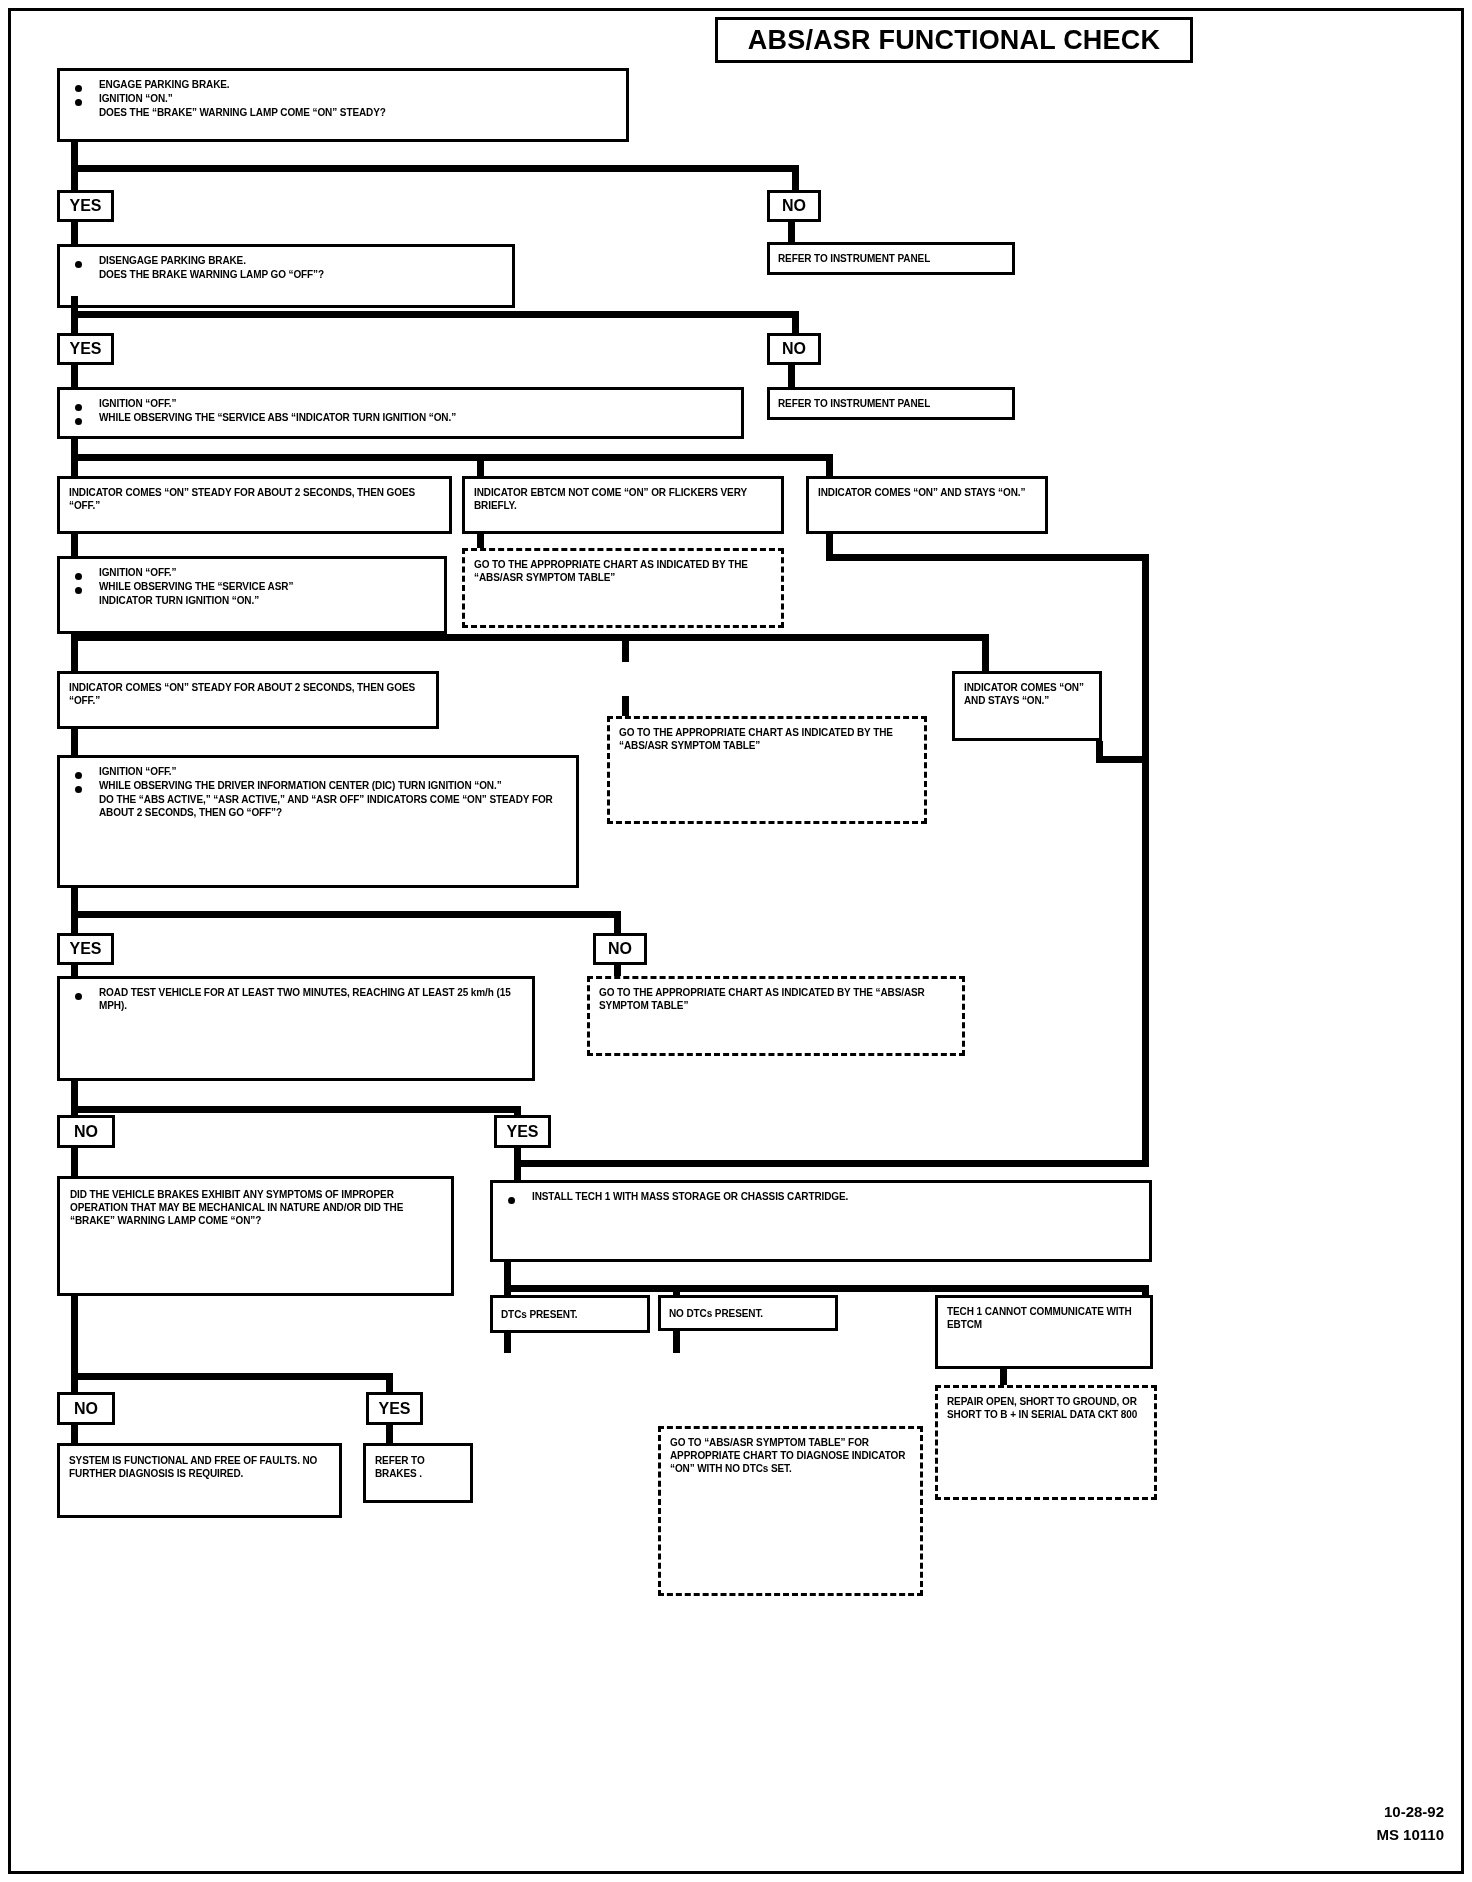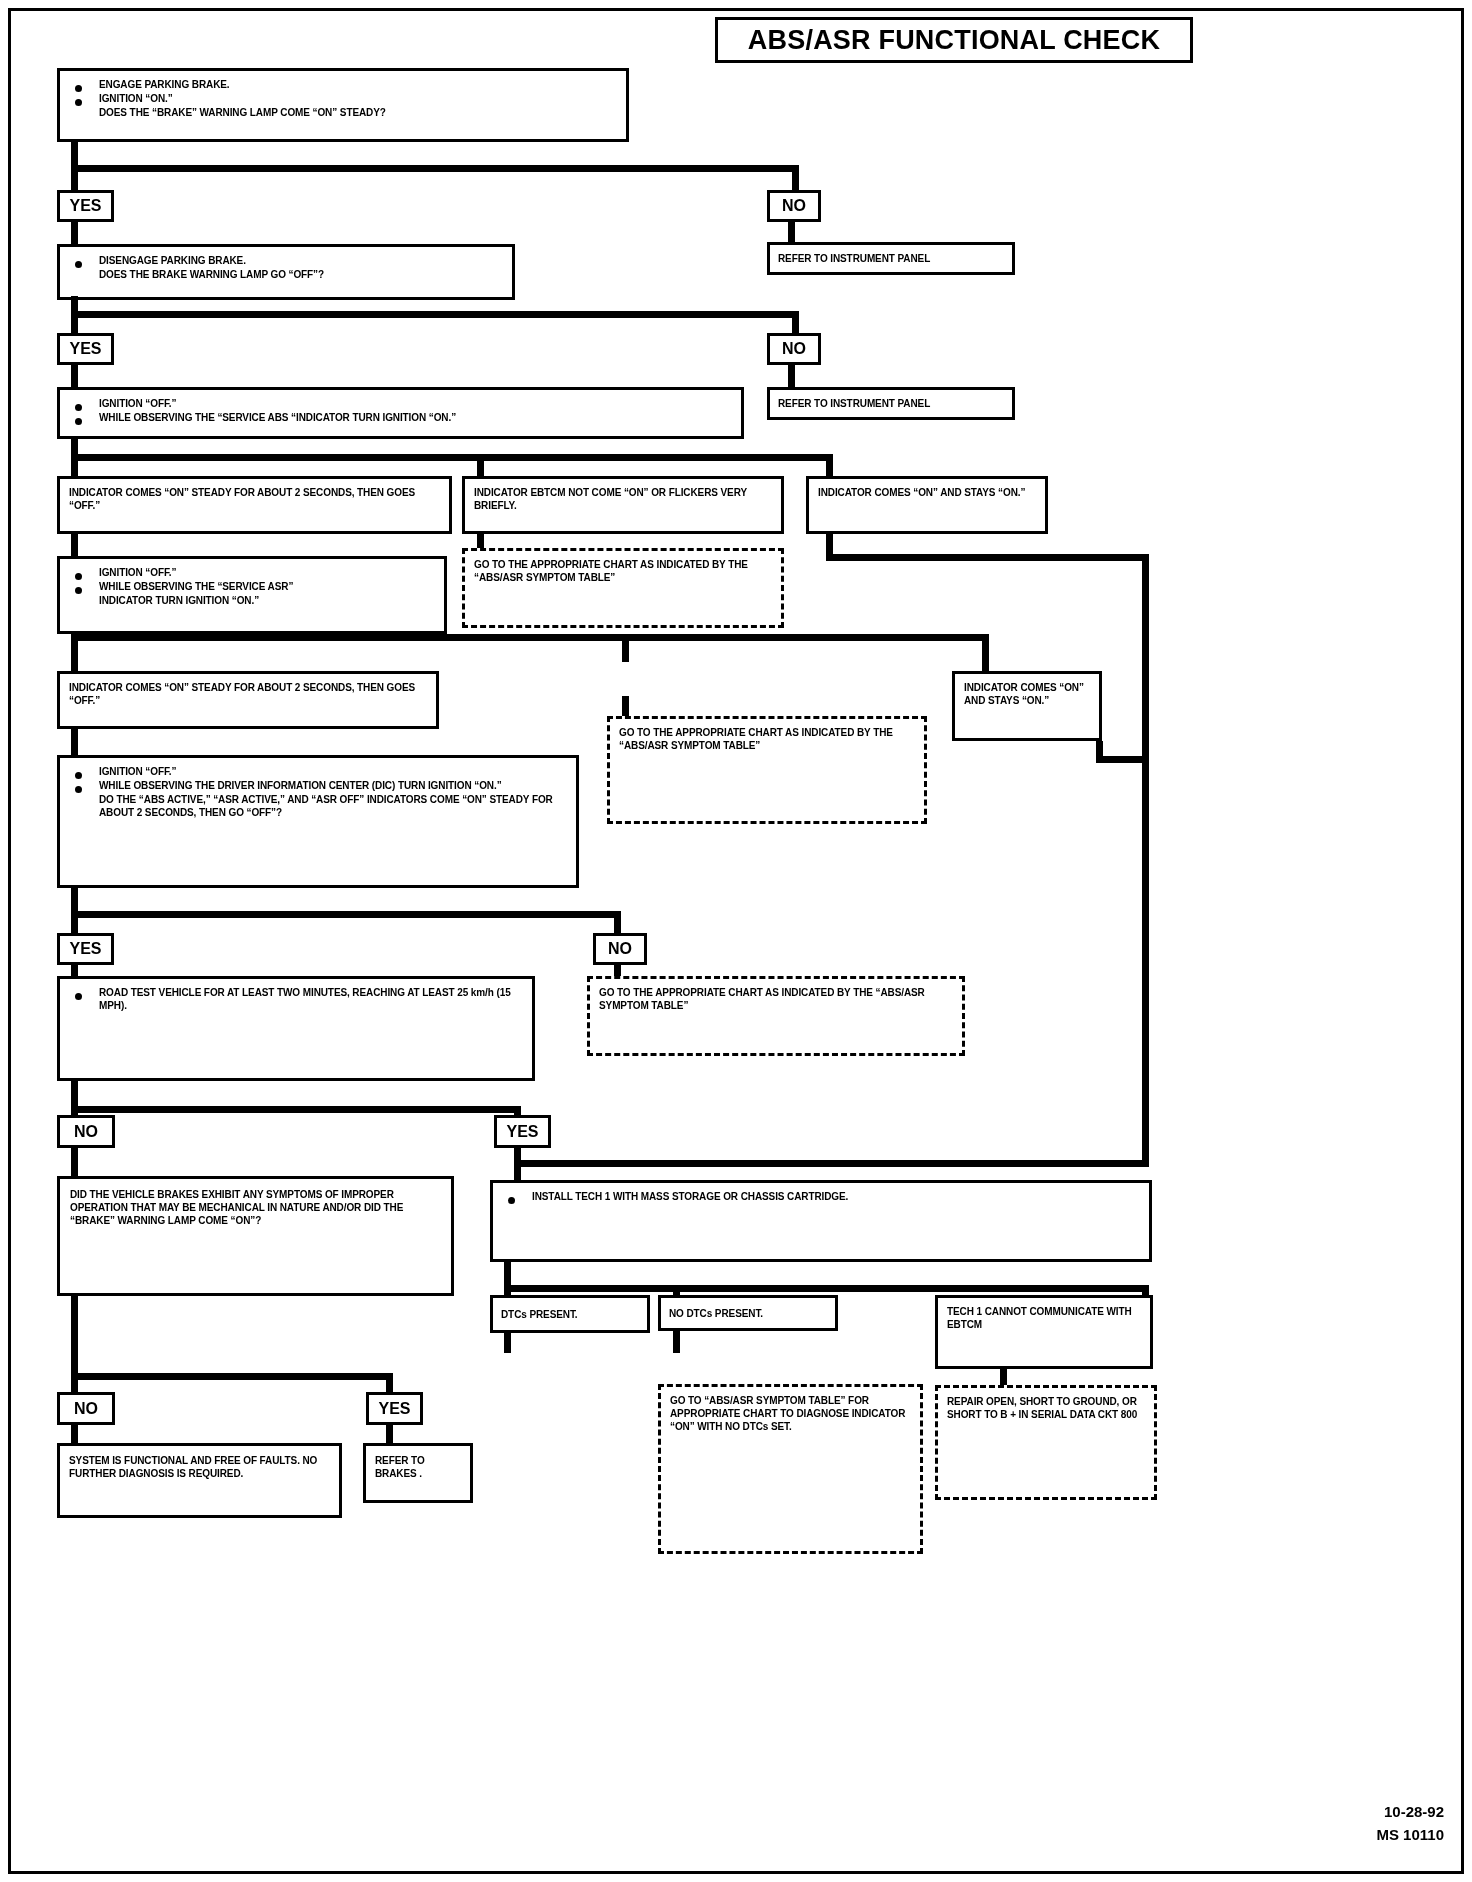--- a/index.html
+++ b/index.html
@@ -95,21 +95,21 @@
   <div class="ln lnv" style="left:71px;top:165px;height:25px;"></div>
 
   <div class="yn" style="left:57px;top:190px;width:57px;height:32px;">YES</div>
   <div class="yn" style="left:767px;top:190px;width:54px;height:32px;">NO</div>
 
   <div class="ln lnv" style="left:71px;top:222px;height:22px;"></div>
   <div class="ln lnv" style="left:788px;top:222px;height:20px;"></div>
 
   <div class="box center" style="left:767px;top:242px;width:248px;height:33px;padding:4px 8px;">REFER TO INSTRUMENT PANEL</div>
 
-  <div class="box" style="left:57px;top:244px;width:458px;height:56px;">
+  <div class="box" style="left:57px;top:244px;width:458px;height:64px;">
     <ul class="bl">
       <li>DISENGAGE PARKING BRAKE.</li>
       <li class="cont">DOES THE BRAKE WARNING LAMP GO “OFF”?</li>
     </ul>
   </div>
 
   <div class="ln lnv" style="left:71px;top:296px;height:22px;"></div>
   <div class="ln lnh" style="left:71px;top:311px;width:728px;"></div>
   <div class="ln lnv" style="left:792px;top:311px;height:24px;"></div>
   <div class="ln lnv" style="left:71px;top:311px;height:24px;"></div>
@@ -229,21 +229,21 @@
   <div class="ln lnv" style="left:673px;top:1285px;height:20px;"></div>
 
   <div class="box center" style="left:490px;top:1295px;width:160px;height:38px;padding:4px 8px;">DTCs PRESENT.</div>
   <div class="box center" style="left:658px;top:1295px;width:180px;height:36px;padding:4px 8px;">NO DTCs PRESENT.</div>
   <div class="box" style="left:935px;top:1295px;width:218px;height:74px;padding:7px 9px;">TECH 1 CANNOT COMMUNICATE WITH EBTCM</div>
 
   <div class="ln lnv" style="left:504px;top:1331px;height:22px;"></div>
   <div class="ln lnv" style="left:673px;top:1331px;height:22px;"></div>
   <div class="ln lnv" style="left:1000px;top:1369px;height:22px;"></div>
 
-  <div class="box dashed" style="left:658px;top:1384px;width:265px;height:170px;padding:7px 9px;">GO TO “ABS/ASR SYMPTOM TABLE” FOR APPROPRIATE CHART TO DIAGNOSE INDICATOR “ON” WITH NO DTCs SET.</div>
+  <div class="box dashed" style="left:658px;top:1426px;width:265px;height:170px;padding:7px 9px;">GO TO “ABS/ASR SYMPTOM TABLE” FOR APPROPRIATE CHART TO DIAGNOSE INDICATOR “ON” WITH NO DTCs SET.</div>
   <div class="box dashed" style="left:935px;top:1385px;width:222px;height:115px;padding:7px 9px;">REPAIR OPEN, SHORT TO GROUND, OR SHORT TO B + IN SERIAL DATA CKT 800</div>
 
   <div class="ln lnv" style="left:71px;top:1296px;height:98px;"></div>
   <div class="ln lnh" style="left:71px;top:1373px;width:322px;"></div>
   <div class="ln lnv" style="left:386px;top:1373px;height:22px;"></div>
   <div class="ln lnv" style="left:71px;top:1373px;height:22px;"></div>
 
   <div class="yn" style="left:57px;top:1392px;width:58px;height:33px;">NO</div>
   <div class="yn" style="left:366px;top:1392px;width:57px;height:33px;">YES</div>
 

